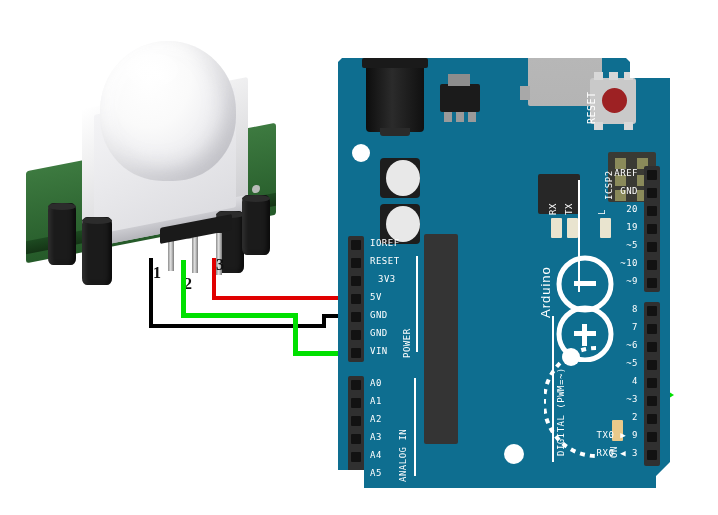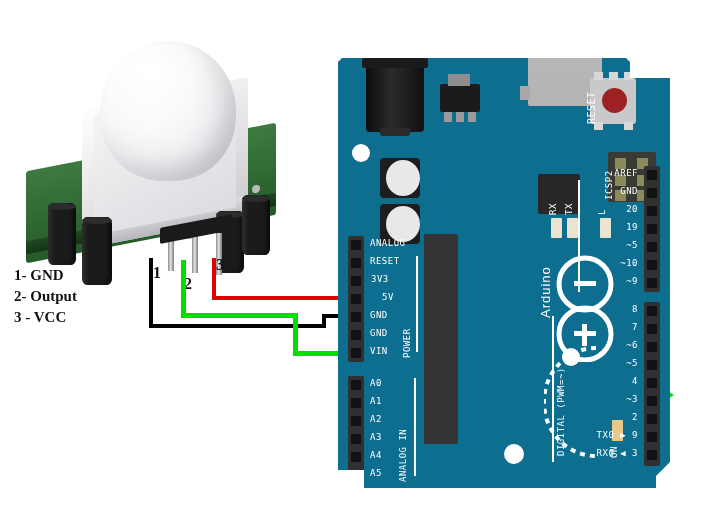--- a/index.html
+++ b/index.html
@@ -107,25 +107,20 @@
     <div class="pinlead" style="left:172px;top:196px;width:6px;height:42px;"></div>
     <div class="pinlead" style="left:196px;top:198px;width:6px;height:42px;"></div>
     <div class="abs" style="left:140px;top:186px;width:72px;height:16px;
                 background:#1a1a1a;transform:skewY(-11deg);border-radius:2px;"></div>
   </div>
 
   <div class="pinnum" style="left:153px;top:264px;">1</div>
   <div class="pinnum" style="left:184px;top:275px;">2</div>
   <div class="pinnum" style="left:216px;top:256px;">3</div>
 
-  <div id="legend">
-    <div>1- GND</div>
-    <div>2- Output</div>
-    <div>3 - VCC</div>
-  </div>
 
   <div class="wire" style="left:212px;top:258px;width:4px;height:40px;background:#e00000;"></div>
   <div class="wire" style="left:212px;top:296px;width:148px;height:4px;background:#e00000;"></div>
   <div class="warrow" style="left:358px;top:293px;border-width:5px 0 5px 8px;
               border-color:transparent transparent transparent #e00000;"></div>
 
   <div class="wire" style="left:149px;top:258px;width:4px;height:70px;background:#000000;"></div>
   <div class="wire" style="left:149px;top:324px;width:177px;height:4px;background:#000000;"></div>
   <div class="wire" style="left:322px;top:314px;width:4px;height:14px;background:#000000;"></div>
   <div class="wire" style="left:322px;top:314px;width:38px;height:4px;background:#000000;"></div>
@@ -219,24 +214,24 @@
 
     <div class="hdr" style="left:10px;top:178px;width:16px;height:126px;">
       <i style="top:4px;"></i>
         <i style="top:22px;"></i>
         <i style="top:40px;"></i>
       <i style="top:58px;"></i>
         <i style="top:76px;"></i>
         <i style="top:94px;"></i>
       <i style="top:112px;"></i>
     </div>
-    <div class="lbl" style="left:32px;top:180px;">ANALOG</div>
+    <div class="lbl" style="left:32px;top:180px;">IOREF</div>
     <div class="lbl" style="left:32px;top:198px;">RESET</div>
-    <div class="lbl" style="left:33px;top:216px;">3V3</div>
-    <div class="lbl" style="left:32px;top:234px;margin-left:12px;">5V</div>
+    <div class="lbl" style="left:40px;top:216px;">3V3</div>
+    <div class="lbl" style="left:32px;top:234px;">5V</div>
     <div class="lbl" style="left:32px;top:252px;">GND</div>
     <div class="lbl" style="left:32px;top:270px;">GND</div>
     <div class="lbl" style="left:32px;top:288px;">VIN</div>
     <div class="lbl vert" style="left:64px;top:300px;transform:rotate(-90deg);">POWER</div>
     <div class="wline" style="left:78px;top:198px;width:2px;height:96px;"></div>
 
     <div class="hdr" style="left:10px;top:318px;width:16px;height:108px;">
       <i style="top:4px;"></i>
         <i style="top:22px;"></i>
         <i style="top:40px;"></i>

